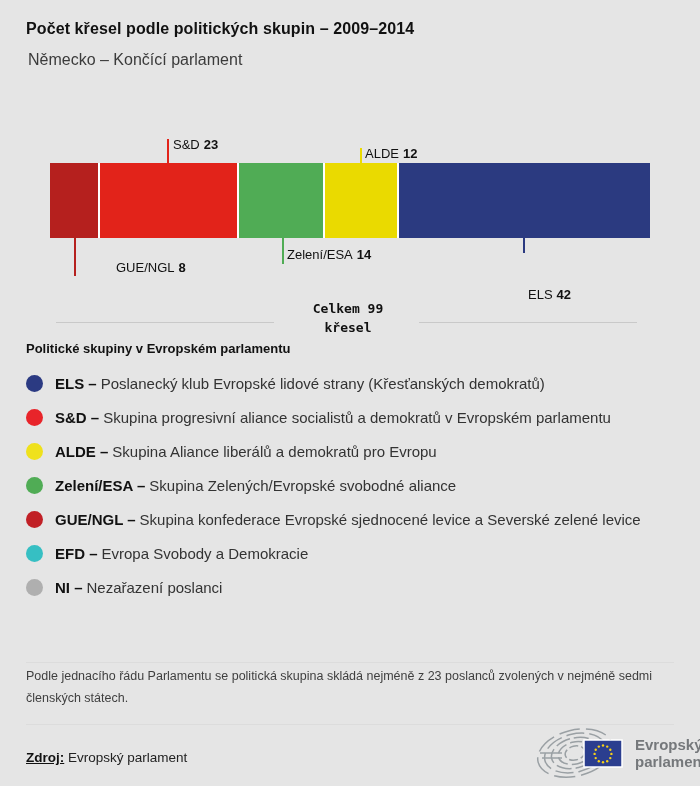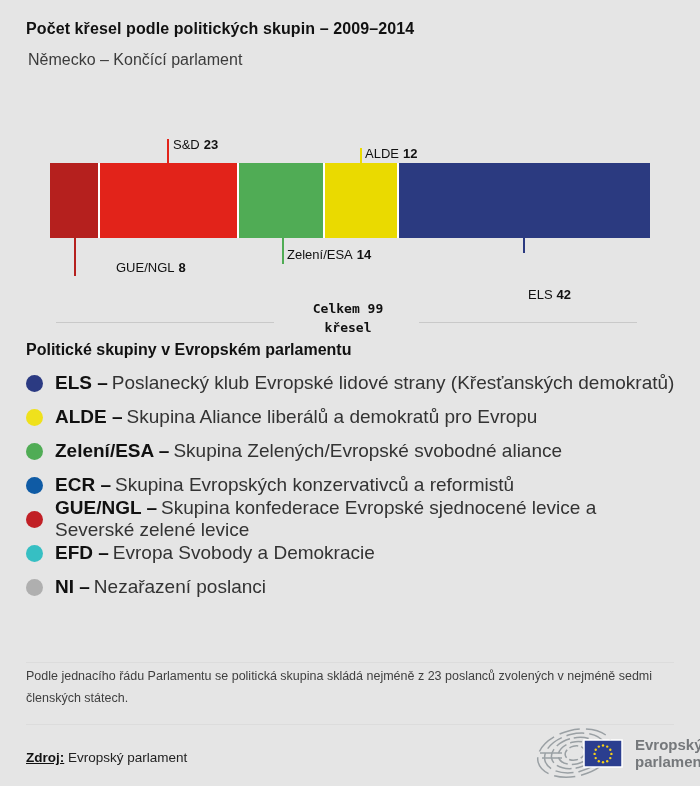--- a/index.html
+++ b/index.html
@@ -28,28 +28,28 @@
   .total{
     position:absolute;left:0;top:299px;width:696px;text-align:center;
     font-family:"DejaVu Sans Mono",monospace;font-size:13px;line-height:19px;
     font-weight:700;color:#111;
   }
   .tdiv{position:absolute;top:322px;height:1px;background:#c9c9c9;}
   .tdiv-left{left:56px;width:218px;}
   .tdiv-right{left:419px;width:218px;}
   .legend-heading{
     position:absolute;left:26px;top:341px;margin:0;
-    font-size:16px;font-weight:700;color:#111;
+    font-size:13px;font-weight:700;color:#111;
   }
   .legend{position:absolute;left:26px;top:366px;width:650px;}
   .legend-row{display:flex;align-items:center;height:34px;}
   .legend-dot{
     width:17px;height:17px;border-radius:50%;flex:0 0 17px;margin-right:12px;
   }
-  .legend-text{font-size:19px;color:#333;}
+  .legend-text{font-size:15px;color:#333;}
   .legend-text b{color:#111;font-weight:700;margin-right:4px;}
   .hr{position:absolute;left:26px;width:648px;height:1px;background:#dcdcdc;}
   .hr1{top:662px;}
   .hr2{top:724px;}
   .footnote{
     position:absolute;left:26px;top:666px;width:640px;margin:0;
     font-size:12.5px;line-height:21.5px;color:#3f3f3f;
   }
   .source{position:absolute;left:26px;top:750px;font-size:13.5px;color:#222;}
   .source b{font-weight:700;color:#111;text-decoration:underline;}
@@ -93,30 +93,30 @@
   <div class="tdiv tdiv-left"></div>
   <div class="tdiv tdiv-right"></div>
 
   <h2 class="legend-heading">Politické skupiny v Evropském parlamentu</h2>
   <div class="legend">
       <div class="legend-row">
         <span class="legend-dot" style="background: rgb(43, 58, 130);"></span>
         <span class="legend-text"><b>ELS –</b><span>Poslanecký klub Evropské lidové strany (Křesťanských demokratů)</span></span>
       </div>
       <div class="legend-row">
+        <span class="legend-dot" style="background: rgb(232, 36, 42);"></span>
+        <span class="legend-text"><b>S&amp;D –</b><span>Skupina progresivní aliance socialistů a demokratů v Evropském parlamentu</span></span>
+      </div>
+      <div class="legend-row">
         <span class="legend-dot" style="background: rgb(239, 225, 28);"></span>
         <span class="legend-text"><b>ALDE –</b><span>Skupina Aliance liberálů a demokratů pro Evropu</span></span>
       </div>
       <div class="legend-row">
         <span class="legend-dot" style="background: rgb(80, 172, 85);"></span>
         <span class="legend-text"><b>Zelení/ESA –</b><span>Skupina Zelených/Evropské svobodné aliance</span></span>
-      </div>
-      <div class="legend-row">
-        <span class="legend-dot" style="background: rgb(15, 91, 165);"></span>
-        <span class="legend-text"><b>ECR –</b><span>Skupina Evropských konzervativců a reformistů</span></span>
       </div>
       <div class="legend-row">
         <span class="legend-dot" style="background: rgb(193, 32, 38);"></span>
         <span class="legend-text"><b>GUE/NGL –</b><span>Skupina konfederace Evropské sjednocené levice a Severské zelené levice</span></span>
       </div>
       <div class="legend-row">
         <span class="legend-dot" style="background: rgb(54, 191, 195);"></span>
         <span class="legend-text"><b>EFD –</b><span>Evropa Svobody a Demokracie</span></span>
       </div>
       <div class="legend-row">

